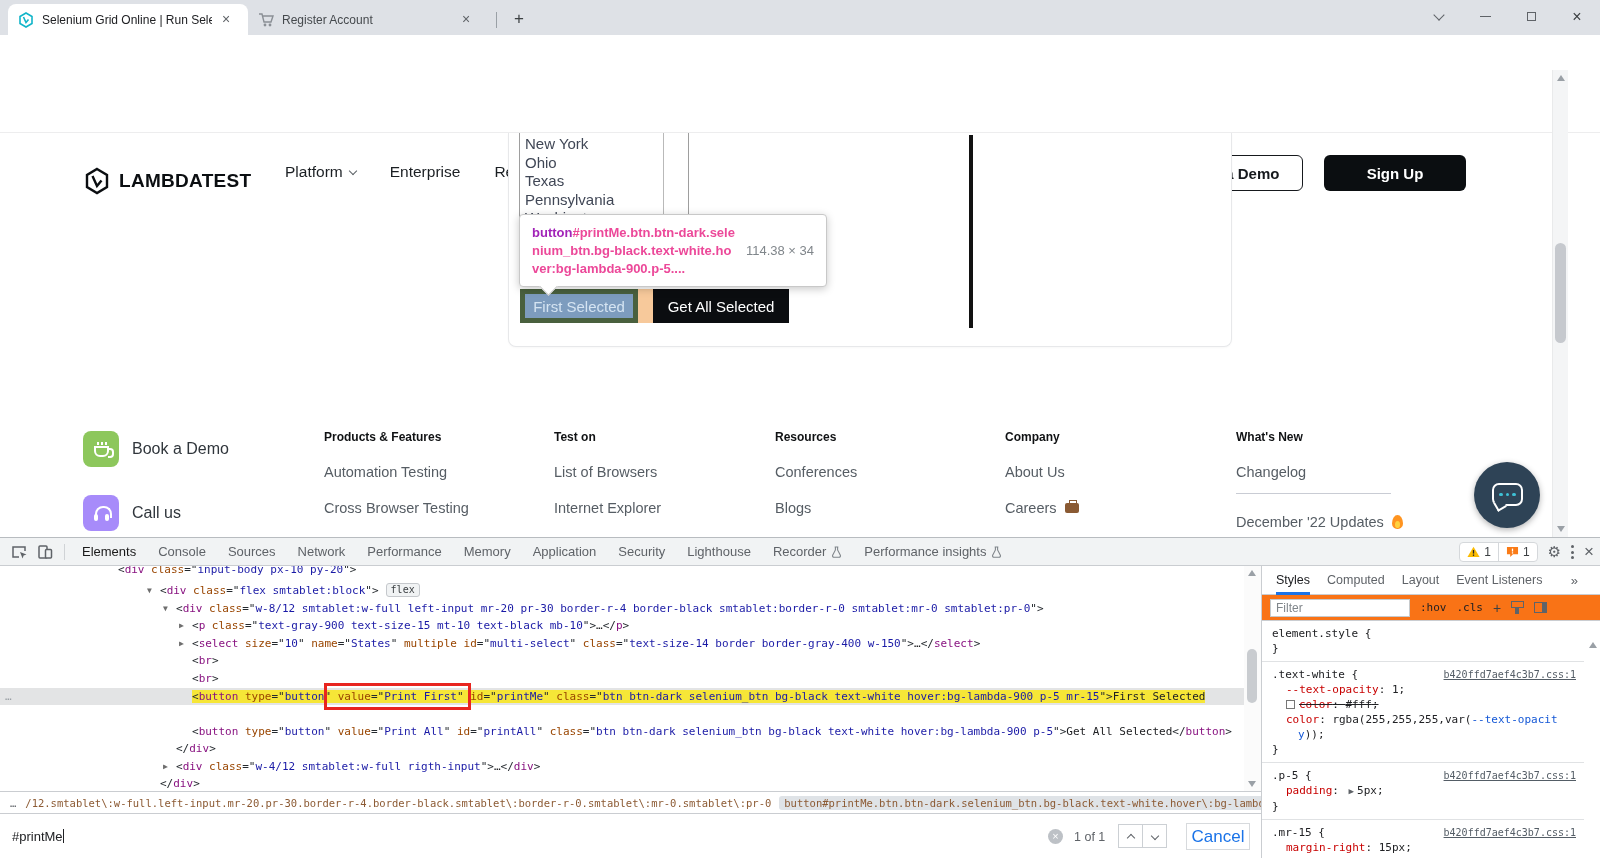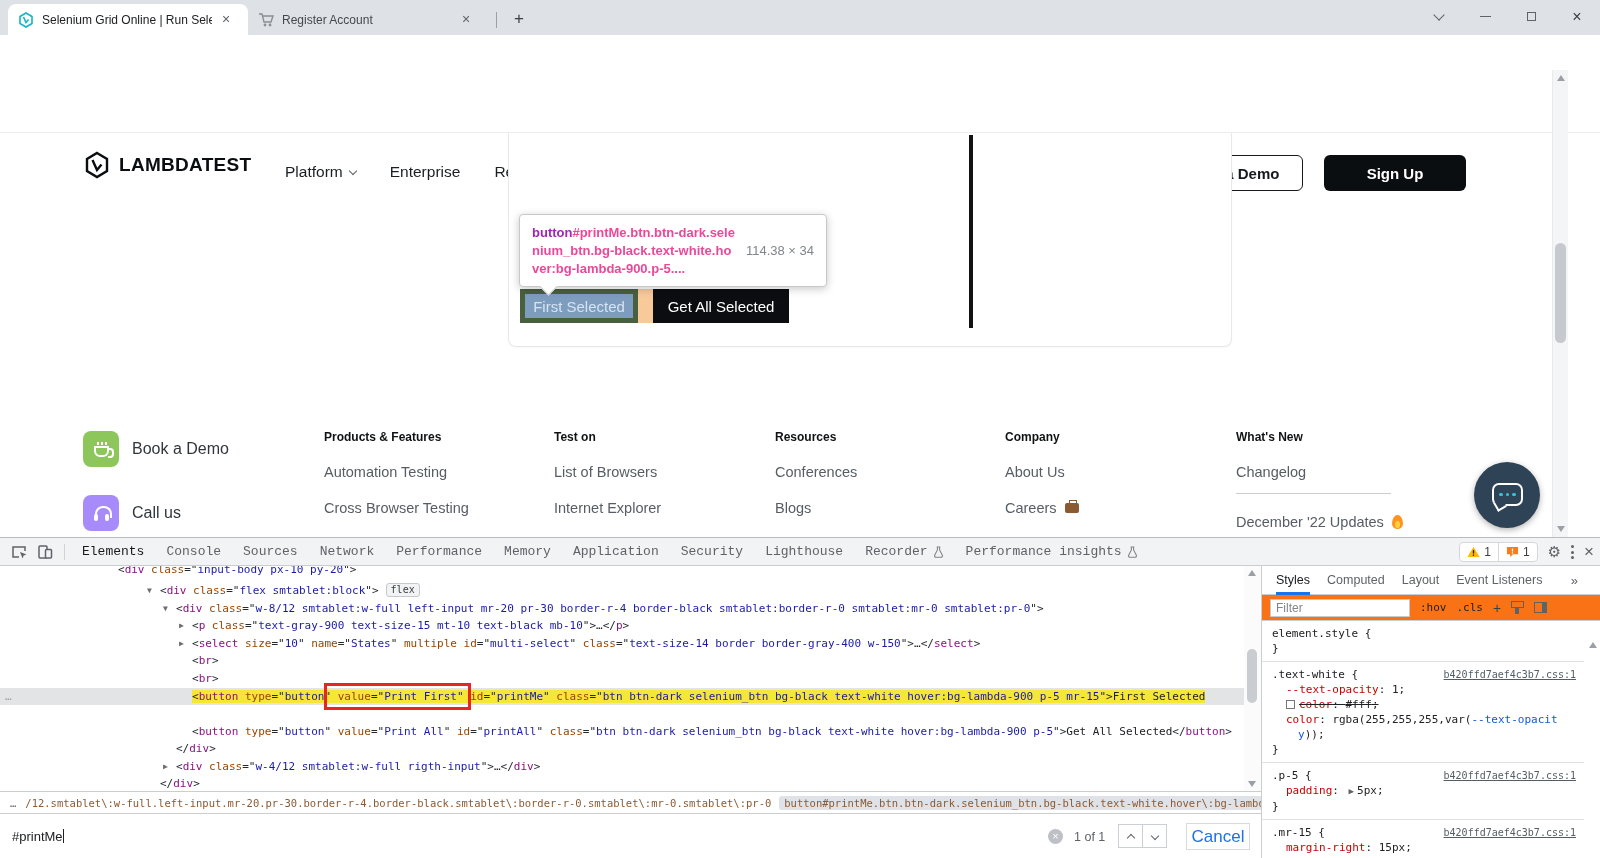--- a/index.html
+++ b/index.html
@@ -35,21 +35,21 @@
   .guest-pill { position:absolute; left:1451px; top:40px; width:76px; height:28px; border:1px solid #d5d9dd; border-radius:14px; display:flex; align-items:center; padding-left:3px; }
   .avatar { width:22px; height:22px; border-radius:50%; background:#7e858d; position:relative; overflow:hidden; }
   .avatar::before { content:""; position:absolute; left:7px; top:4px; width:8px; height:8px; border-radius:50%; background:#fff; }
   .avatar::after { content:""; position:absolute; left:4px; top:13px; width:14px; height:9px; border-radius:7px 7px 0 0; background:#fff; }
   .guest-label { font-size:13px; color:#202124; margin-left:7px; }
   .dots3 { display:flex; flex-direction:column; gap:2.5px; }
   .dots3 i { width:3px; height:3px; border-radius:50%; background:#5f6368; }
 
   
   .siteheader { position:absolute; left:0; top:71px; width:1600px; height:62px; background:#fff; border-bottom:1px solid #ededee; }
-  .brand { position:absolute; left:83px; top:80px; display:flex; align-items:center; gap:8px; }
+  .brand { position:absolute; left:83px; top:96px; display:flex; align-items:center; gap:8px; }
   .brand-name { font-size:19px; font-weight:800; letter-spacing:.3px; color:#0b0e11; }
   .mainnav { position:absolute; left:285px; top:92px; display:flex; gap:34px; font-size:15.5px; color:#1b1f23; }
   .mainnav .nav-item { display:flex; align-items:center; }
   .caret { width:6px; height:6px; border-right:1.5px solid #5b6166; border-bottom:1.5px solid #5b6166; transform:rotate(45deg); margin:-3px 0 0 7px; }
   .login { position:absolute; left:1093px; top:92px; font-size:15.5px; color:#16191d; }
   .btn-demo { position:absolute; left:1160px; top:84px; width:143px; height:36px; border:1.5px solid #16191d; border-radius:6px; font-size:15px; font-weight:600; color:#16191d; display:flex; align-items:center; justify-content:center; background:#fff; }
   .btn-signup { position:absolute; left:1324px; top:84px; width:142px; height:36px; background:#0b0e11; border-radius:6px; font-size:15px; font-weight:700; color:#fff; display:flex; align-items:center; justify-content:center; }
 
   
   .demo-card { position:absolute; left:508px; top:133px; width:724px; height:214px; border:1px solid #e7e8ea; border-top:none; border-radius:0 0 8px 8px; background:#fff; box-shadow:0 1px 2px rgba(0,0,0,.03); }
@@ -100,21 +100,21 @@
   .tri-up, .tri-dn { position:absolute; left:4px; width:0; height:0; border-left:4.5px solid transparent; border-right:4.5px solid transparent; }
   .tri-up { top:5px; border-bottom:6px solid #9aa0a6; }
   .tri-dn { bottom:5px; border-top:6px solid #9aa0a6; }
 
   
   .devtools { position:absolute; left:0; top:537px; width:1600px; height:321px; background:#fff; border-top:1px solid #b8bcc0; font-family:"Liberation Sans", sans-serif; }
   .dt-toolbar { position:absolute; left:0; top:0; width:1600px; height:28px; background:#f1f3f4; border-bottom:1px solid #cacdd1; display:flex; align-items:center; }
   .dt-iconbtn { width:26px; height:24px; display:flex; align-items:center; justify-content:center; }
   .dt-sep { width:1px; height:16px; background:#d0d3d6; margin:0 6px; }
   .dt-tabs { display:flex; height:28px; }
-  .dt-tab { padding:0 11px; font-size:13px; color:#5f6368; display:flex; align-items:center; gap:5px; white-space:nowrap;font-family:Liberation Mono, monospace; }
+  .dt-tab { padding:0 11px; font-size:13px; color:#5f6368; display:flex; align-items:center; gap:5px; white-space:nowrap; }
   .dt-tab.active { color:#1a1a1a; }
   .dt-right { position:absolute; right:6px; top:0; height:28px; display:flex; align-items:center; gap:10px; }
   .badgebox { display:flex; border:1px solid #d5d8db; border-radius:4px; background:#fff; height:20px; }
   .badge-item { display:flex; align-items:center; gap:4px; padding:0 7px; font-size:12px; color:#3c4043; }
   .badge-item + .badge-item { border-left:1px solid #d5d8db; }
   .gear { font-size:15px; color:#5f6368; }
   .dt-close { font-size:17px; color:#5f6368; }
 
   .dt-tree { position:absolute; left:0; top:28px; width:1244px; height:225px; background:#fff; overflow:hidden; font-family:"DejaVu Sans Mono","Liberation Mono",monospace; font-size:11px; }
   .trow { position:absolute; left:0; width:1244px; height:17px; line-height:17px; white-space:pre; overflow:hidden; }
@@ -270,20 +270,27 @@
         <span class="nav-item">
           <span>Pricing</span>
         </span>
       </div>
     <span class="login">Login</span>
     <span class="btn-demo">Book a Demo</span>
     <span class="btn-signup">Sign Up</span>
   </div>
 
   <div class="demo-card">
+    <div class="multiselect">
+        <div class="opt">New York</div>
+        <div class="opt">Ohio</div>
+        <div class="opt">Texas</div>
+        <div class="opt">Pennsylvania</div>
+        <div class="opt">Washington</div>
+      </div>
     <div class="vblack"></div>
     <div class="inspect-tip">
       <span class="tip-lines"><span class="tt-tag">button</span><span class="tt-rest">#printMe.btn.btn-dark.selenium_btn.bg-black.text-white.hover:bg-lambda-900.p-5....</span></span>
       <span class="tip-size">114.38 × 34</span>
     </div>
     <div class="btn-first">
       <span class="inner">First Selected</span>
     </div>
     <div class="margin-strip"></div>
     <div class="btn-all">Get All Selected</div>

